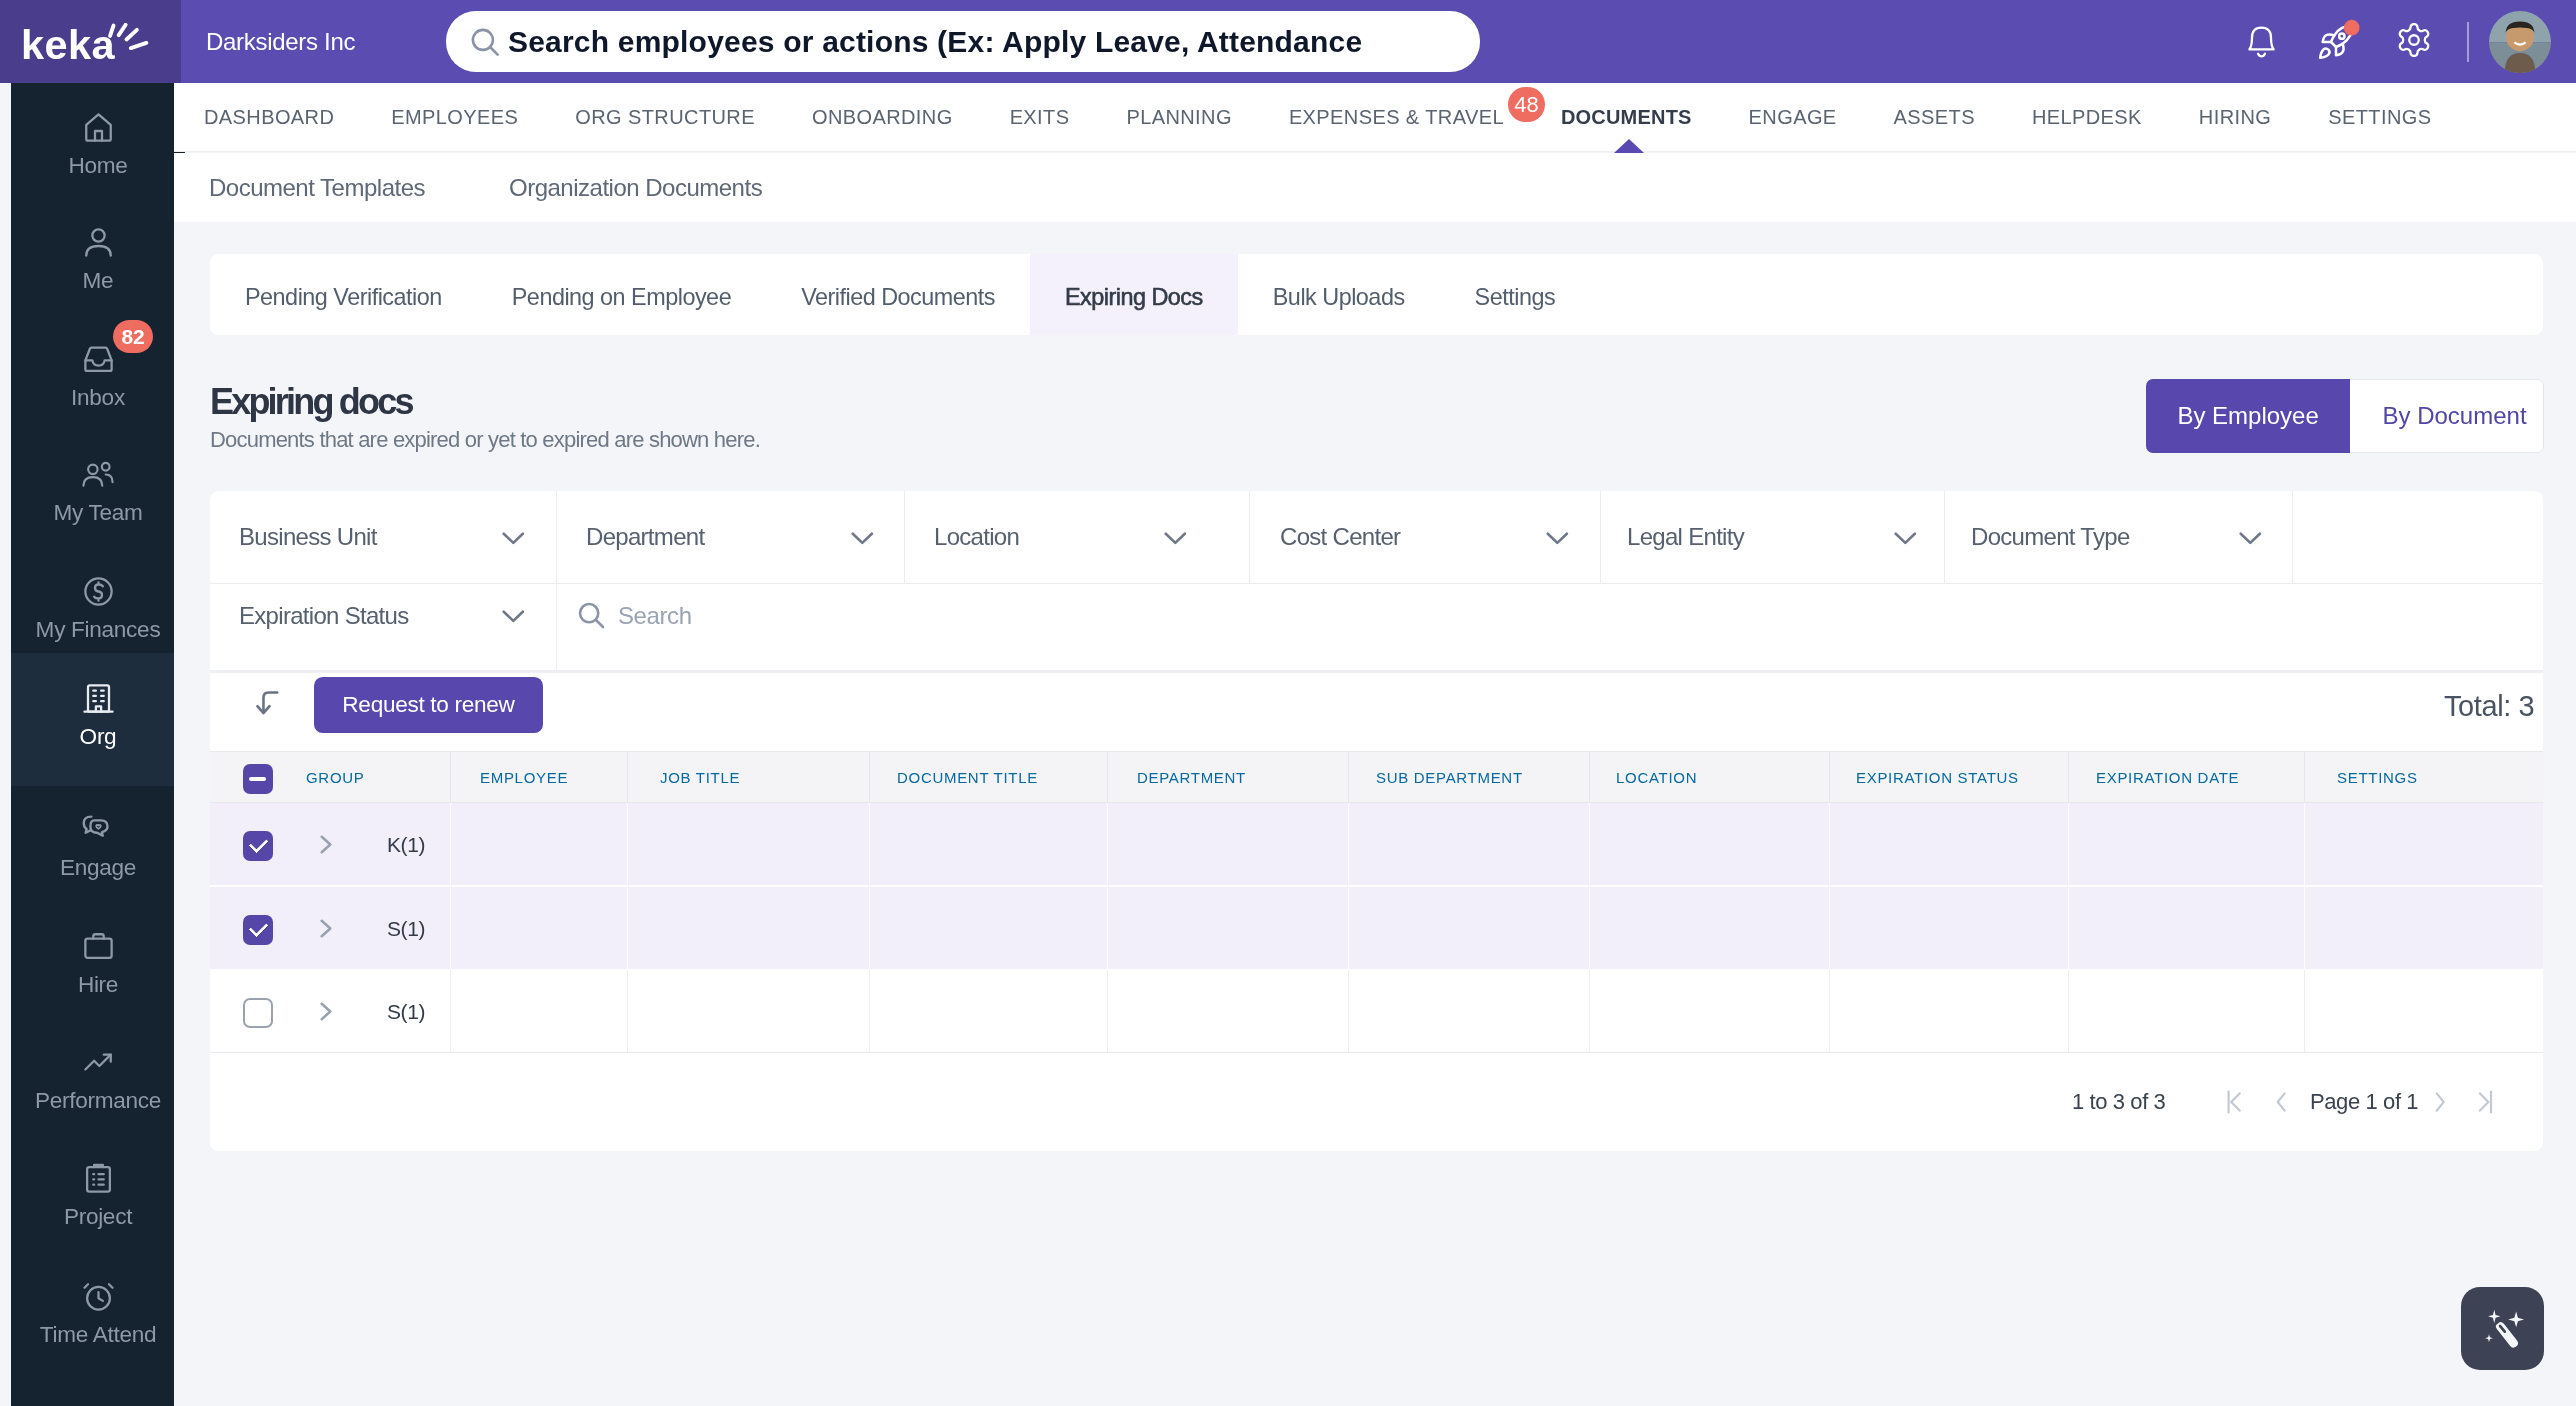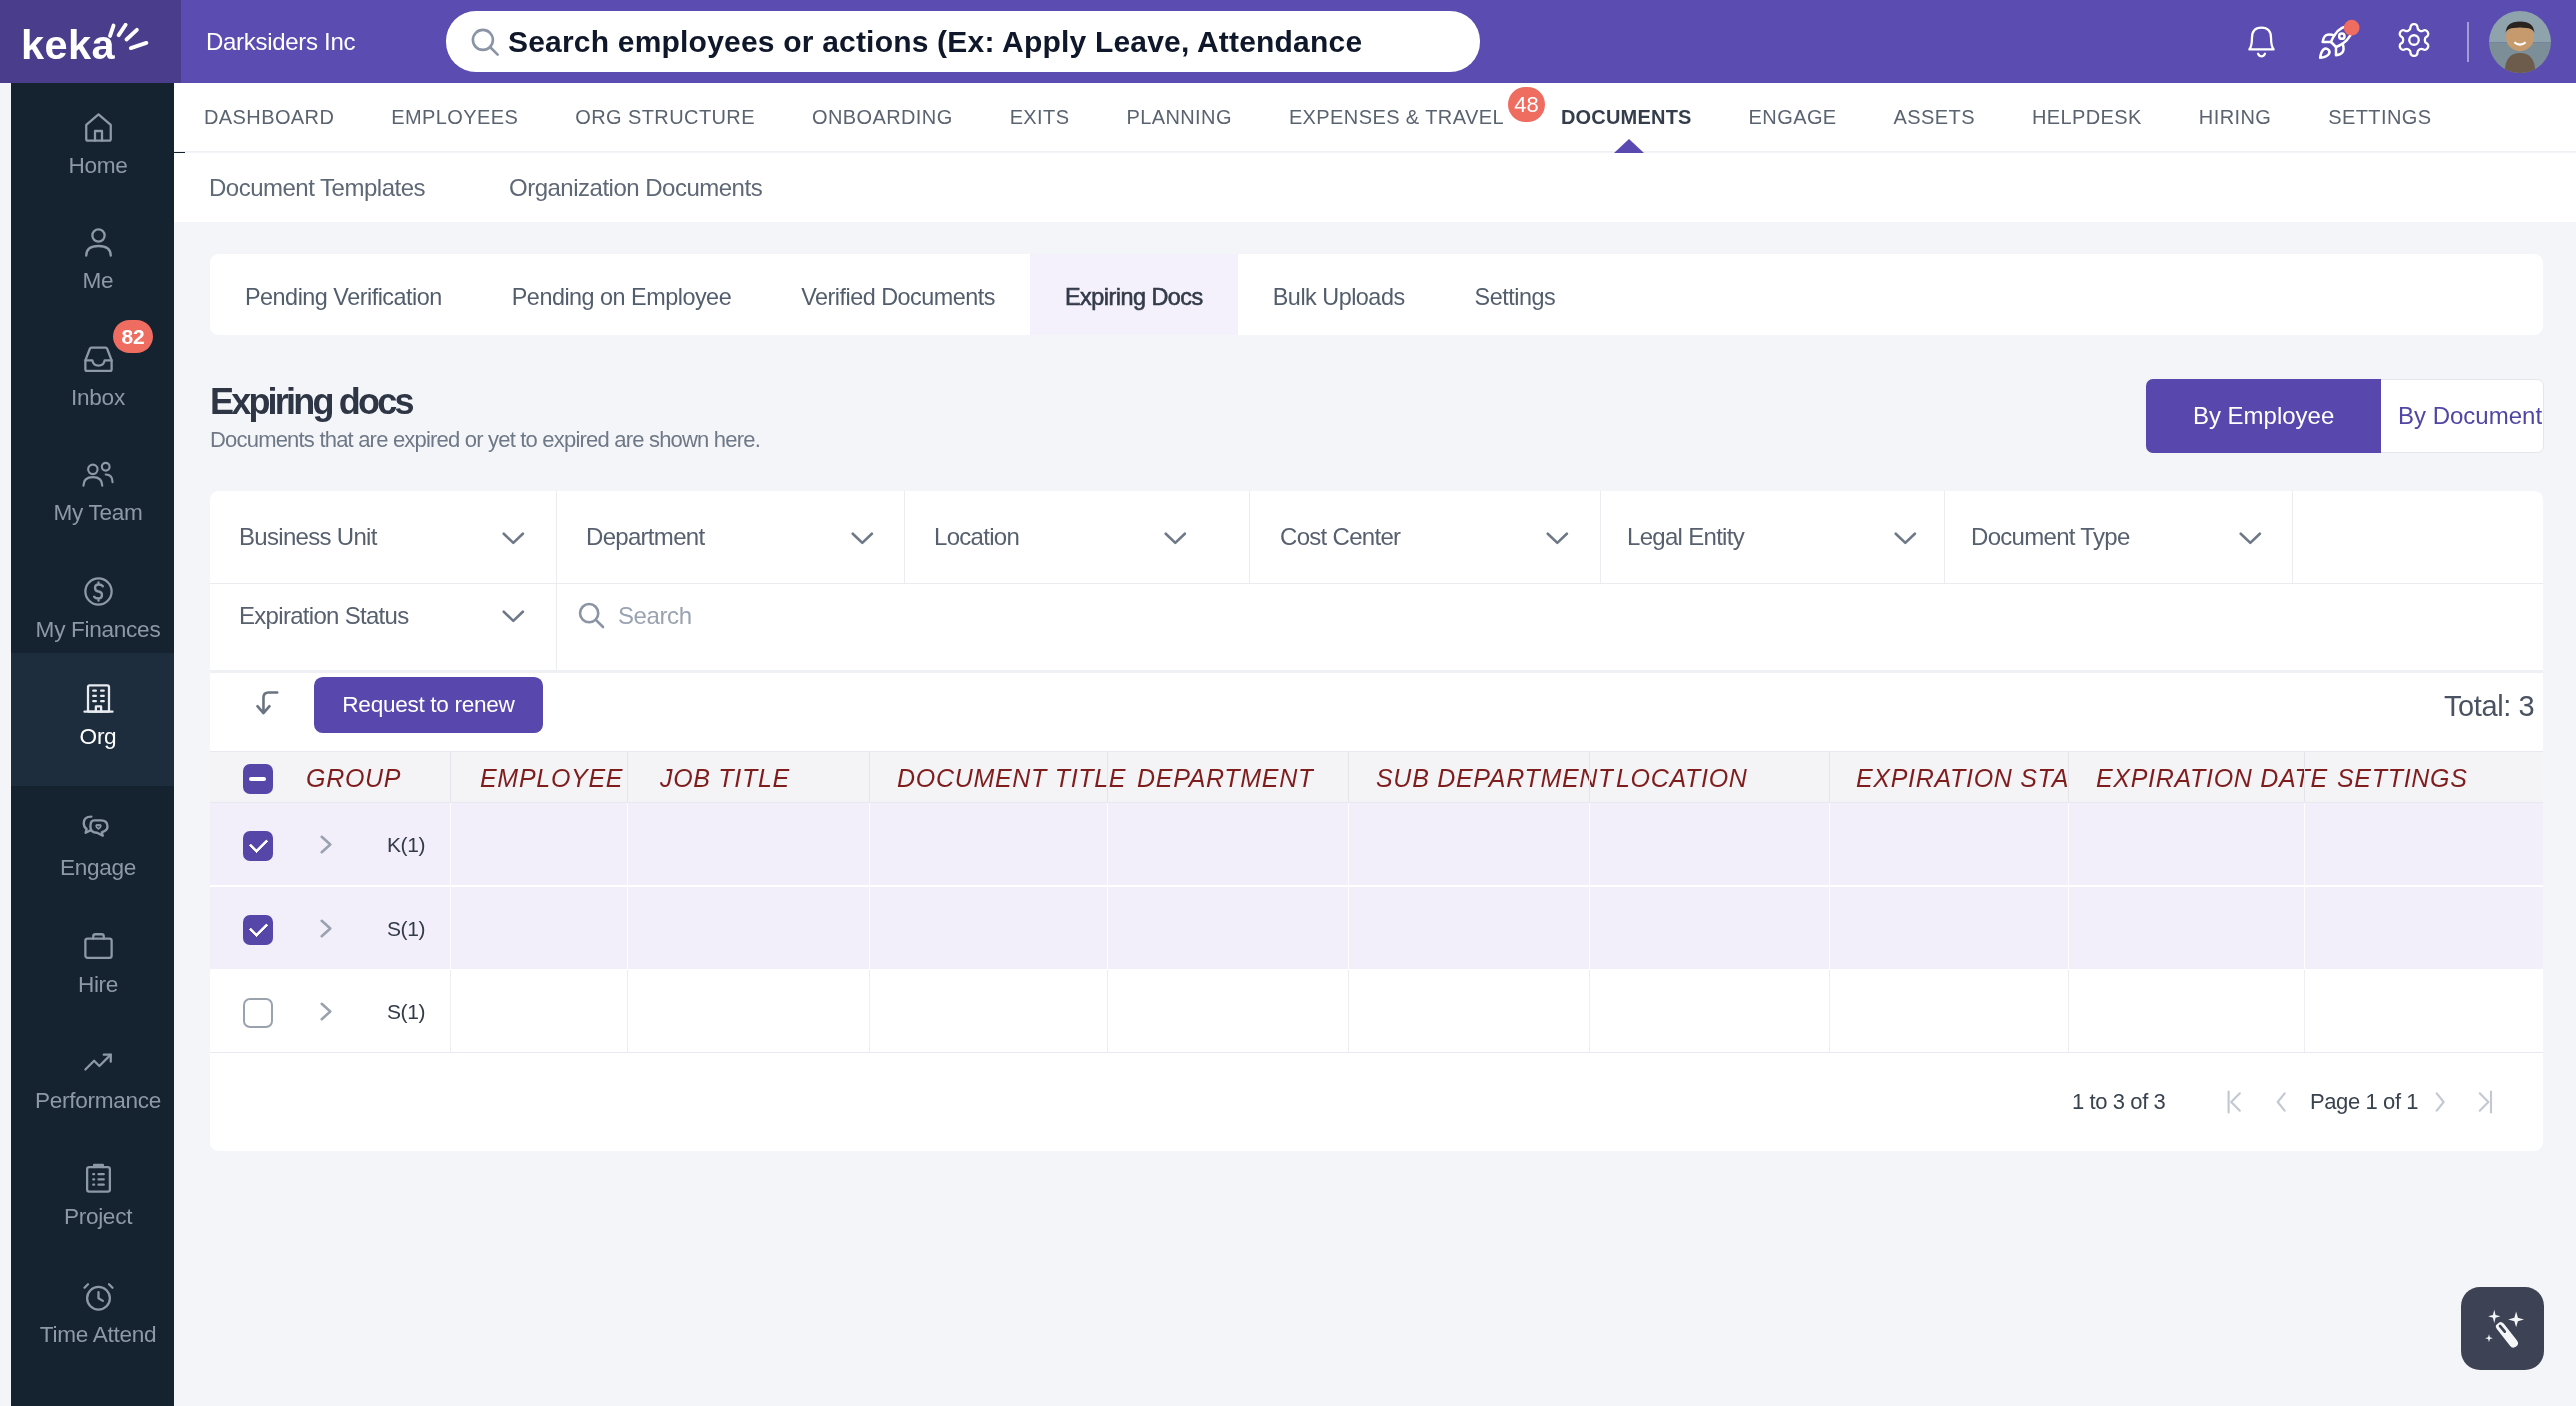--- a/index.html
+++ b/index.html
@@ -28,35 +28,35 @@
 #subnav .it.on{color:#2F3847;-webkit-text-stroke:0.6px #2F3847;}
 #subnav .it.on:after{content:"";position:absolute;left:42px;right:42px;bottom:0;height:5.2px;background:#5B49B2;border-radius:2.6px 2.6px 0 0;}
 
 #content{position:absolute;left:174px;top:222px;width:2402px;height:1184px;background:#F4F5F8;}
 #tabcard{position:absolute;left:36px;top:32px;width:2333px;height:81px;background:#fff;border-radius:8.7px;display:flex;}
 #tabcard .tab{height:81px;line-height:87px;padding:0 35px;font-size:23.4px;letter-spacing:-0.5px;color:#535E6D;white-space:nowrap;}
 #tabcard .tab.on{background:#F5F1FC;color:#333B49;-webkit-text-stroke:0.6px #333B49;}
 #pgtitle{position:absolute;left:36px;top:159px;font-size:36px;font-weight:700;letter-spacing:-2.8px;color:#2E3645;}
 #pgsub{position:absolute;left:36px;top:205px;font-size:22px;letter-spacing:-0.8px;color:#6E7887;}
 #toggle{position:absolute;left:1972px;top:157px;width:398px;height:74px;display:flex;border-radius:7px;background:#fff;border:0.9px solid #E4E6EC;}
-#toggle .a{width:235px;height:74px;line-height:74px;text-align:center;background:#5847AC;color:#fff;font-size:24px;border-radius:7px 0 0 7px;margin:-0.9px 16px -0.9px -0.9px;}
+#toggle .a{width:204px;height:74px;line-height:74px;text-align:center;background:#5847AC;color:#fff;font-size:24px;border-radius:7px 0 0 7px;margin:-0.9px 16px -0.9px -0.9px;}
 #toggle .b{flex:1;height:72px;line-height:72px;text-align:center;color:#4F46A5;font-size:24px;}
 
 #bigcard{position:absolute;left:36px;top:269px;width:2333px;height:660px;background:#fff;border-radius:8.7px;}
 .fcell{position:absolute;top:0;height:92px;border-right:0.9px solid #EAECF0;}
 .flabel{position:absolute;left:29px;top:0;height:92px;line-height:92px;font-size:24px;letter-spacing:-0.7px;color:#57606F;white-space:nowrap;}
 .fchev{position:absolute;top:41px;}
 #frow2line{position:absolute;left:0;top:92px;width:2333px;height:0.9px;background:#EAECF0;}
 #frow2{position:absolute;left:0;top:93px;width:2333px;height:86px;}
 #toolline{position:absolute;left:0;top:179px;width:2333px;height:2.6px;background:#EEF0F3;}
 #toolbar{position:absolute;left:0;top:181px;width:2333px;height:79px;}
 #reqbtn{position:absolute;left:104px;top:5.2px;width:229px;height:56px;background:#5847AC;border-radius:8.7px;color:#fff;font-size:22.6px;letter-spacing:-0.3px;text-align:center;line-height:56px;}
 #total{position:absolute;right:8.7px;top:0;height:79px;line-height:69px;font-size:29px;letter-spacing:-0.4px;color:#4A5362;}
 #thead{position:absolute;left:0;top:260px;width:2333px;height:52px;background:#F4F4F7;border-top:0.9px solid #E7E9EE;border-bottom:0.9px solid #E7E9EE;}
-.th{position:absolute;top:0;height:52px;line-height:52px;font-size:25px;letter-spacing:0.7px;color:#7f1d1d;font-weight:400;white-space:nowrap;overflow:hidden;font-style:italic;}
+.th{position:absolute;top:0;height:52px;line-height:52px;font-size:15px;letter-spacing:0.7px;color:#0369a1;font-weight:400;white-space:nowrap;overflow:hidden;}
 .vsep{position:absolute;top:0;width:0.9px;height:100%;background:#E3E5EA;}
 .row{position:absolute;left:0;width:2333px;height:83px;}
 .row .cb{position:absolute;left:33px;top:28px;}
 .row .chev{position:absolute;left:110px;top:32px;}
 .row .lbl{position:absolute;left:177px;top:0;height:83px;line-height:83px;font-size:21px;letter-spacing:-0.4px;color:#333B49;}
 #footer{position:absolute;left:0;top:562px;width:2333px;height:98px;}
 #foot1{position:absolute;left:1862px;top:0;height:98px;line-height:98px;font-size:22px;letter-spacing:-0.4px;color:#39424F;}
 #footpage{position:absolute;left:2100px;top:0;height:98px;line-height:98px;font-size:22px;letter-spacing:-0.4px;color:#39424F;}
 .pgico{position:absolute;top:36px;}
 #wand{position:absolute;left:2287px;top:1065px;width:83px;height:83px;border-radius:19px;background:#3D4354;}

